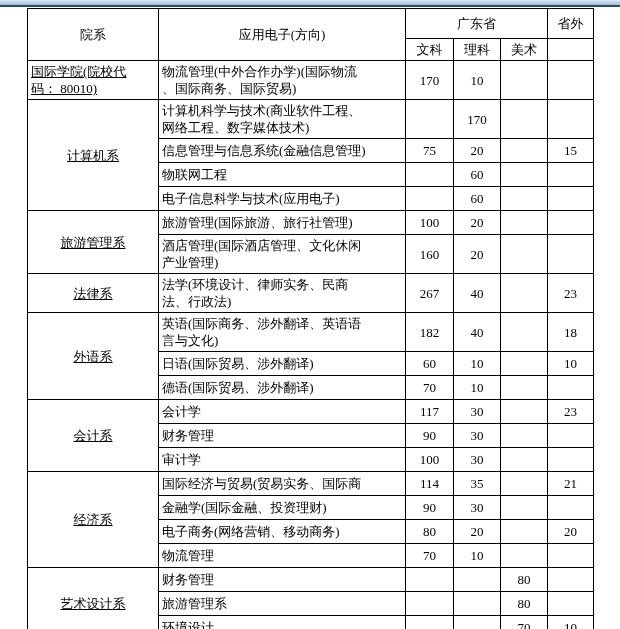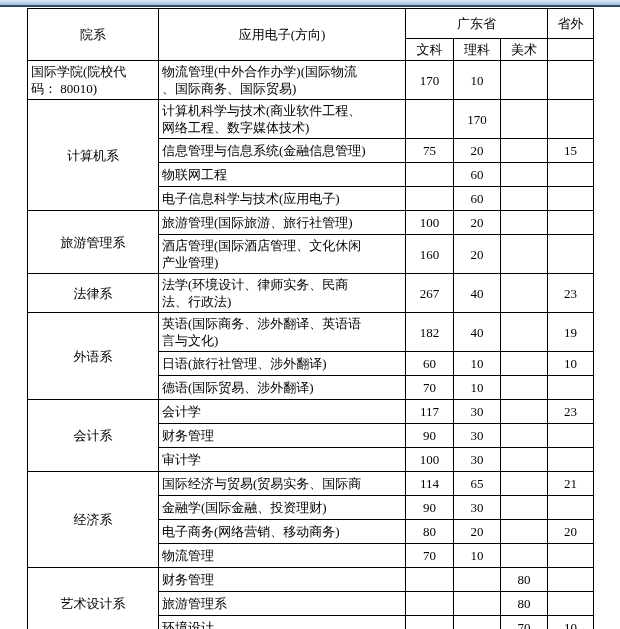--- a/index.html
+++ b/index.html
@@ -31,21 +31,21 @@
     line-height: 17px;
     padding: 2px 3px;
     overflow: hidden;
     vertical-align: middle;
     word-break: break-all;
   }
   .plan-table thead tr.h1 th { height: 25px; }
   .plan-table thead tr.h2 th { height: 14px; font-family: Liberation Serif, serif; }
   .plan-table td { height: 19px; }
   th { text-align: center; }
-  .dept-cell { text-align: center; white-space: pre-line; }
+  .dept-cell { text-align: center; white-space: pre-line; text-decoration: underline; }
   .dept-cell.left { text-align: left; }
   .major-cell { text-align: left; white-space: pre-line; padding-left: 4px; margin-top: 41px; }
   .num-cell { text-align: center; }
 </style>
 </head>
 <body>
 
 <div class="topbar"></div>
 
 <table class="plan-table">
@@ -137,24 +137,24 @@
         <td class="num-cell"></td>
         <td class="num-cell">23</td>
       </tr>
       <tr>
         <td rowspan="3" class="dept-cell">外语系</td>
         <td class="major-cell">英语(国际商务、涉外翻译、英语语
 言与文化)</td>
         <td class="num-cell">182</td>
         <td class="num-cell">40</td>
         <td class="num-cell"></td>
-        <td class="num-cell">19</td>
-      </tr>
-      <tr>
-        <td class="major-cell">日语(旅行社管理、涉外翻译)</td>
+        <td class="num-cell">18</td>
+      </tr>
+      <tr>
+        <td class="major-cell">日语(国际贸易、涉外翻译)</td>
         <td class="num-cell">60</td>
         <td class="num-cell">10</td>
         <td class="num-cell"></td>
         <td class="num-cell">10</td>
       </tr>
       <tr>
         <td class="major-cell">德语(国际贸易、涉外翻译)</td>
         <td class="num-cell">70</td>
         <td class="num-cell">10</td>
         <td class="num-cell"></td>
@@ -179,21 +179,21 @@
         <td class="major-cell">审计学</td>
         <td class="num-cell">100</td>
         <td class="num-cell">30</td>
         <td class="num-cell"></td>
         <td class="num-cell"></td>
       </tr>
       <tr>
         <td rowspan="4" class="dept-cell">经济系</td>
         <td class="major-cell">国际经济与贸易(贸易实务、国际商</td>
         <td class="num-cell">114</td>
-        <td class="num-cell">65</td>
+        <td class="num-cell">35</td>
         <td class="num-cell"></td>
         <td class="num-cell">21</td>
       </tr>
       <tr>
         <td class="major-cell">金融学(国际金融、投资理财)</td>
         <td class="num-cell">90</td>
         <td class="num-cell">30</td>
         <td class="num-cell"></td>
         <td class="num-cell"></td>
       </tr>

